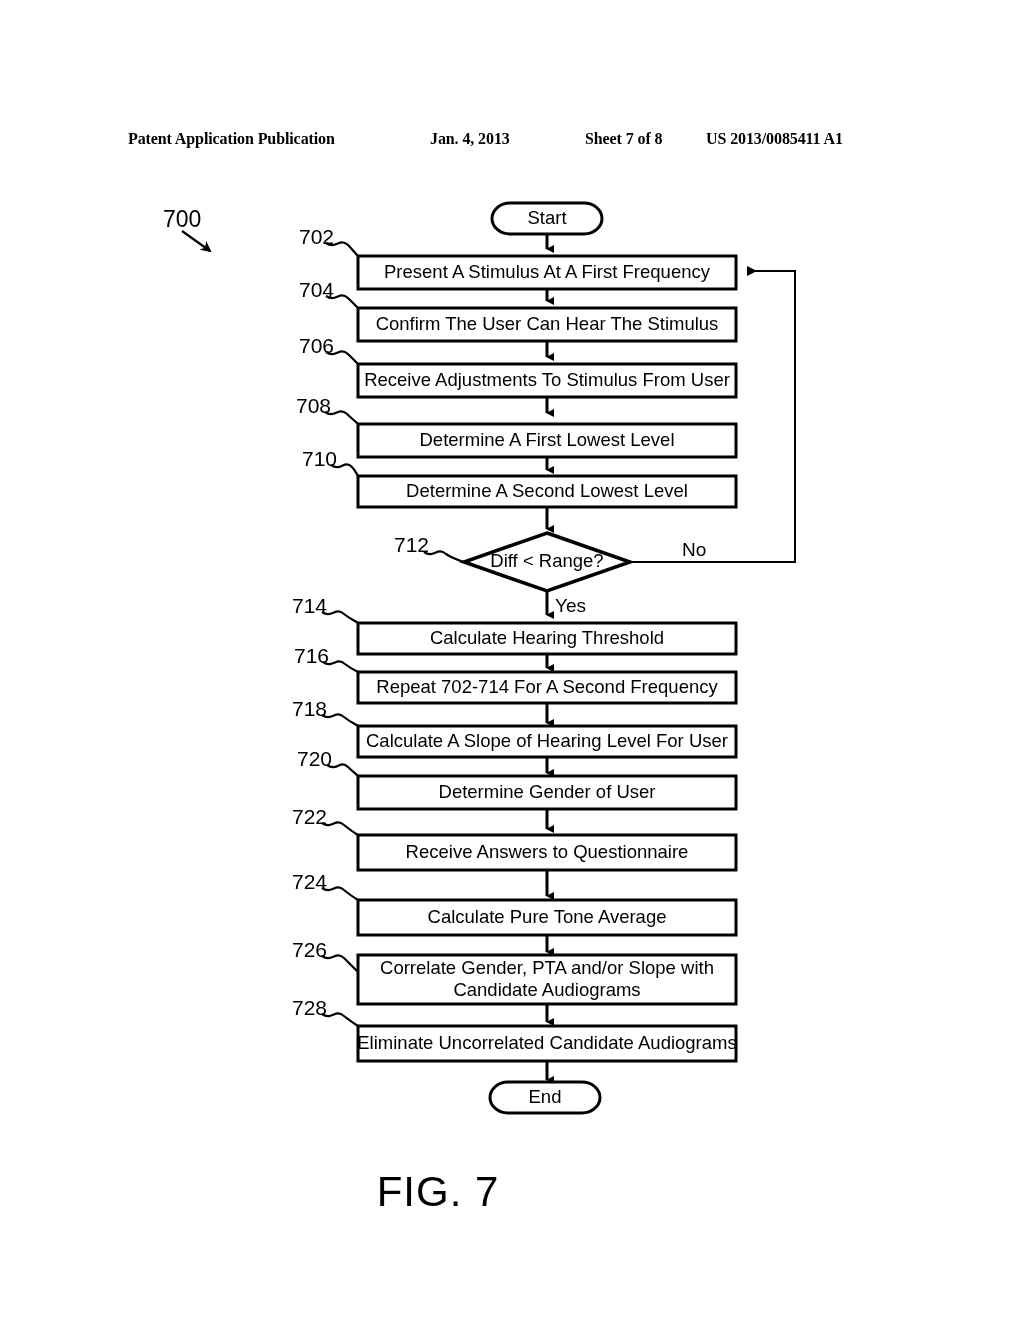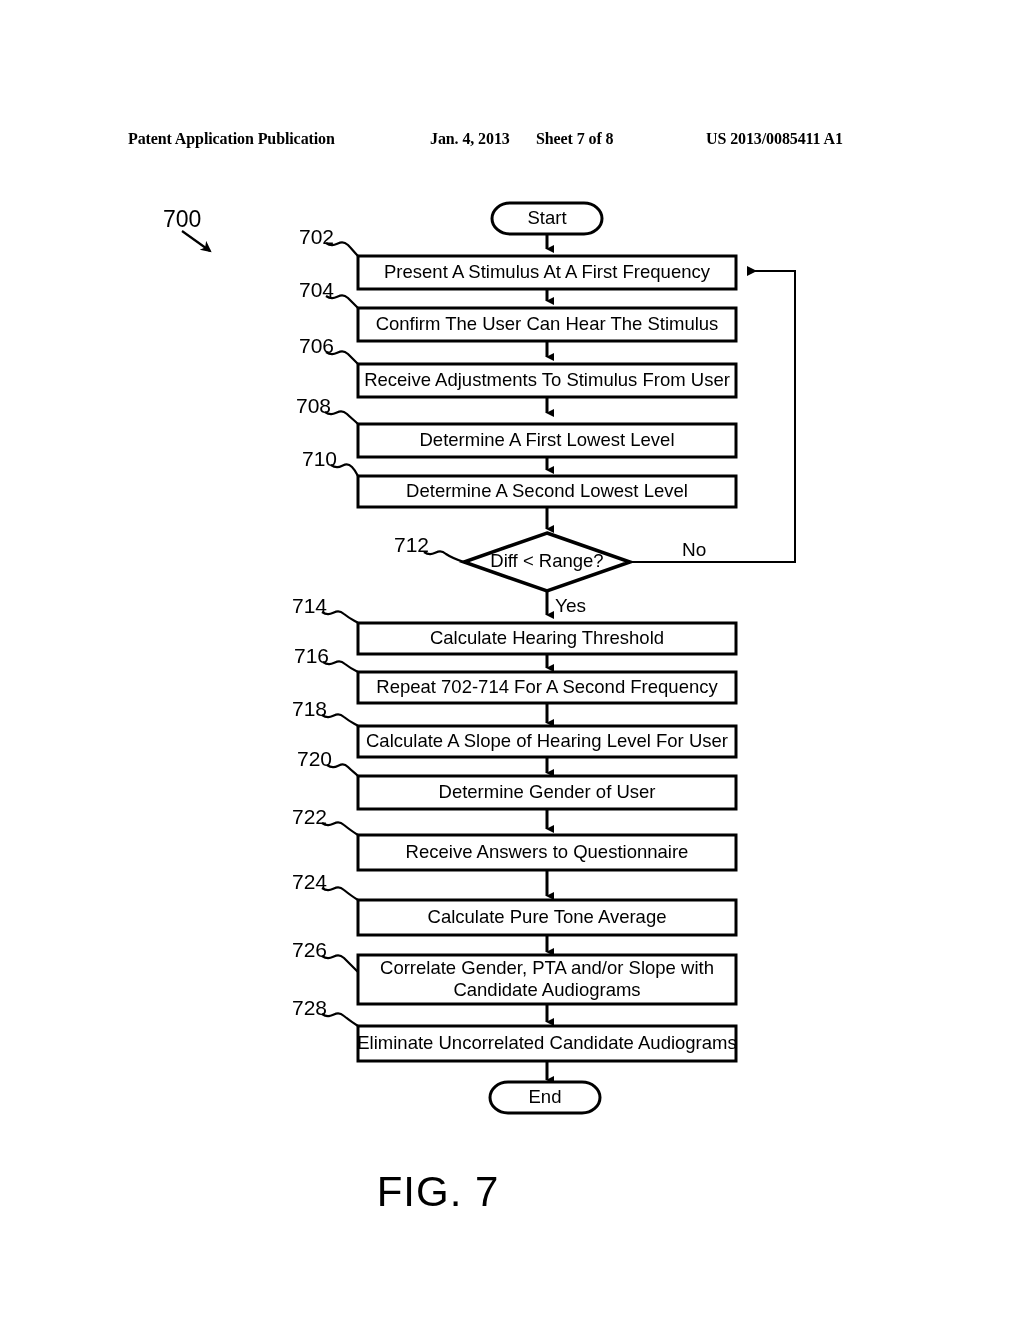--- a/index.html
+++ b/index.html
@@ -25,21 +25,21 @@
     height: 30px;
     font-family: "Liberation Serif", serif;
     font-weight: bold;
     font-size: 16px;
     letter-spacing: -0.1px;
     white-space: nowrap;
     margin-top: 44px;
   }
   .hdr-pub   { position: absolute; left: 128px;  top: 0; }
   .hdr-date  { position: absolute; left: 430px;  top: 0; }
-  .hdr-sheet { position: absolute; left: 536px;  top: 0; }
+  .hdr-sheet { position: absolute; left: 585px;  top: 0; }
   .hdr-num   { position: absolute; left: 706px;  top: 0; text-align: center; }
 
   
   .fig-caption {
     position: absolute;
     left: 0;
     top: 1168px;
     width: 876px;
     text-align: center;
     font-family: "Liberation Sans", sans-serif;

